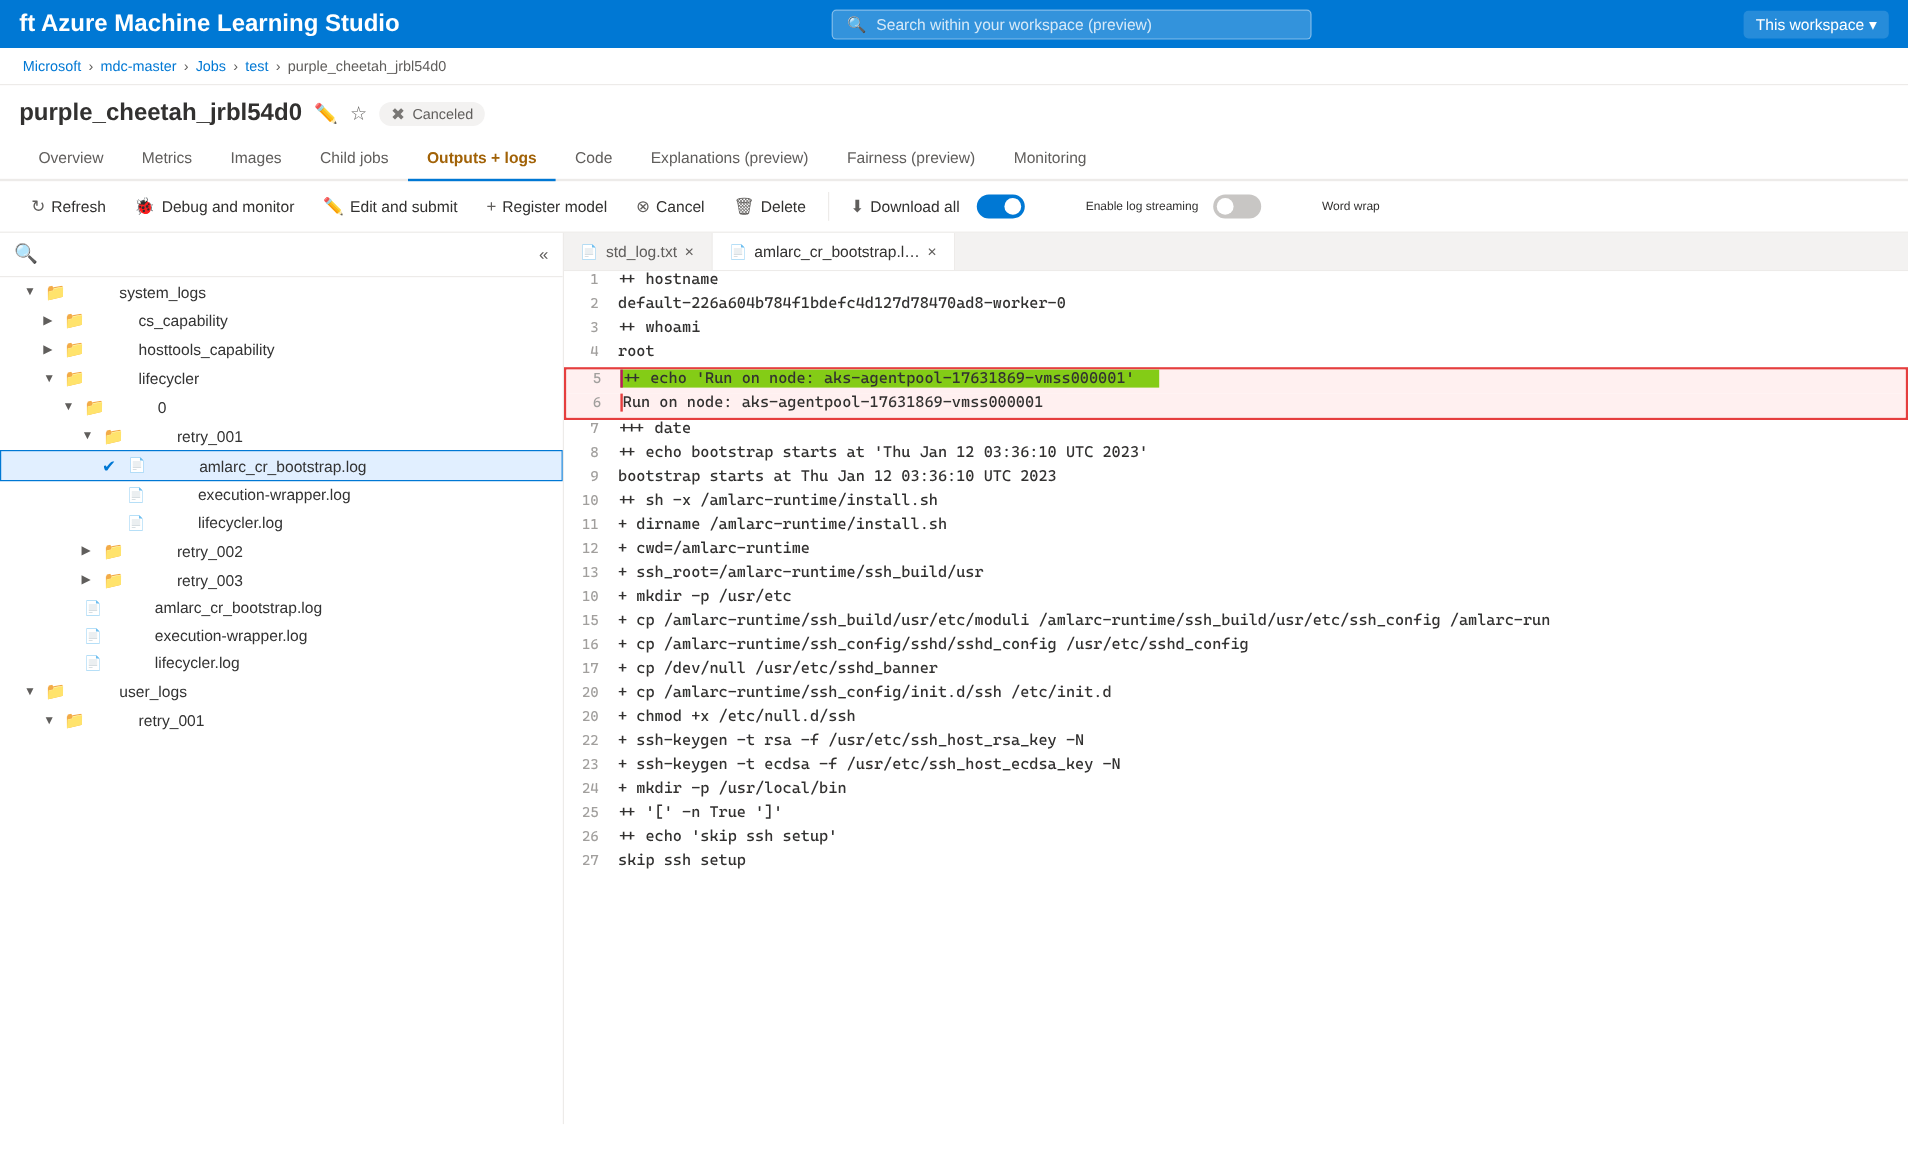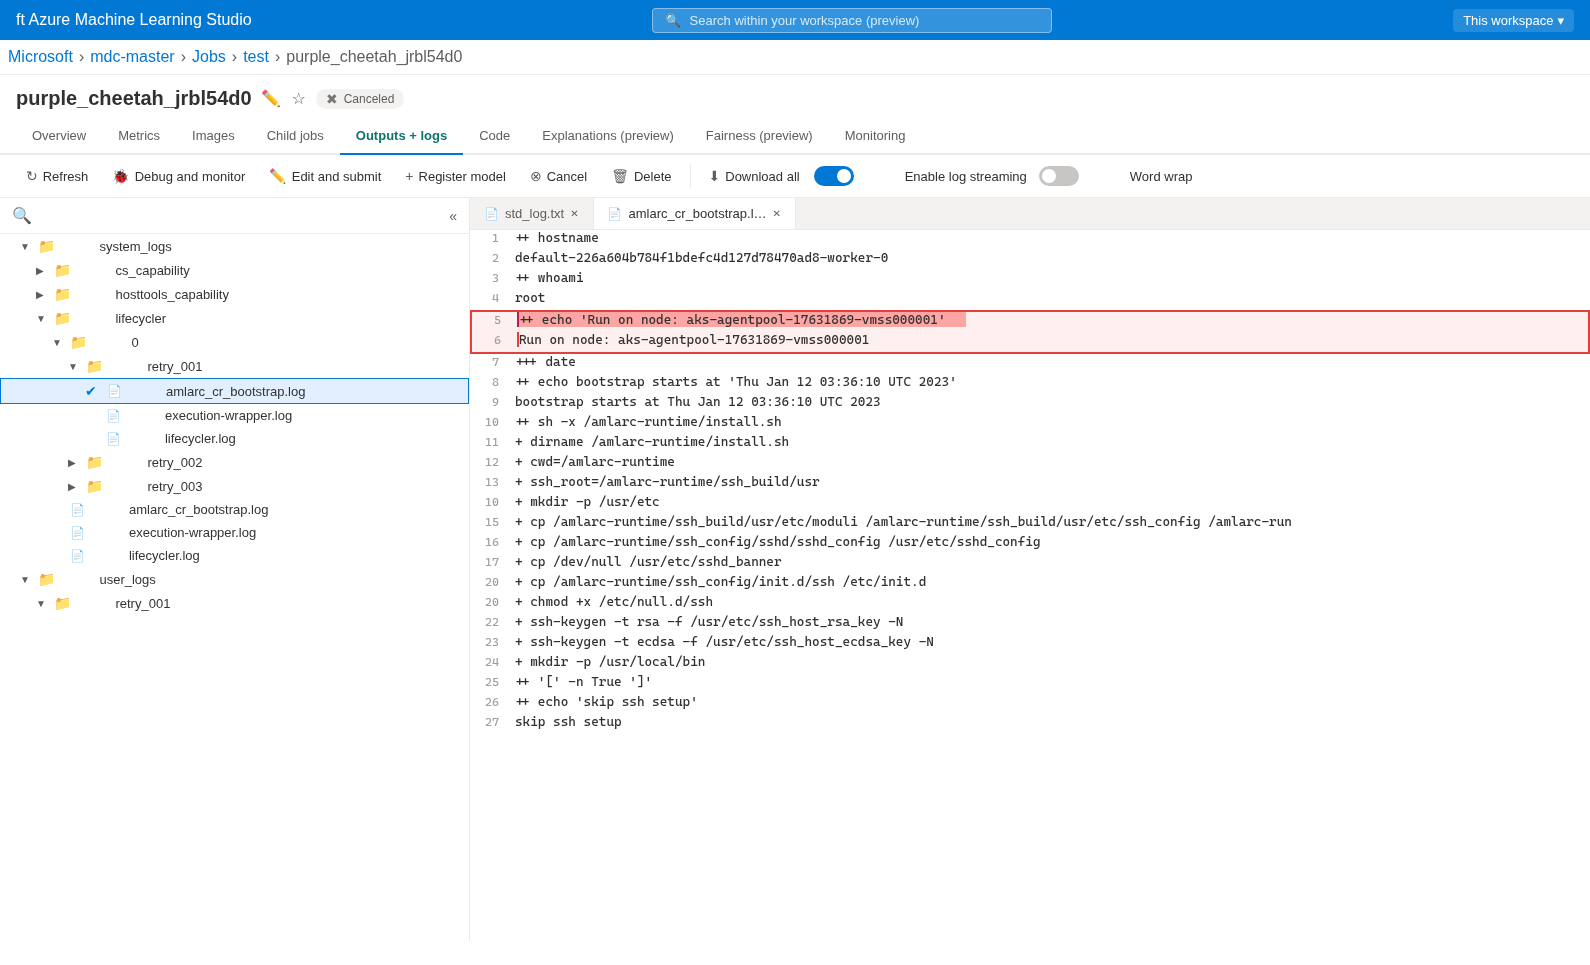--- a/index.html
+++ b/index.html
@@ -8,39 +8,39 @@
     
     .top-bar {
       background: #0078d4;
       color: white;
       height: 40px;
       display: flex;
       align-items: center;
       padding: 0 16px;
       justify-content: space-between;
     }
-    .top-bar-left { display: flex; align-items: center; gap: 8px; font-size: 16px; font-weight: 400; }
+    .top-bar-left { display: flex; align-items: center; gap: 8px; font-size: 20px; font-weight: 700; }
     .top-bar-search {
       display: flex; align-items: center; background: rgba(255,255,255,0.2);
       border: 1px solid rgba(255,255,255,0.4); border-radius: 4px;
       padding: 4px 12px; gap: 8px; min-width: 400px; color: white;
     }
     .top-bar-search input {
       background: transparent; border: none; outline: none; color: white; font-size: 13px; flex: 1;
     }
     .top-bar-search input::placeholder { color: rgba(255,255,255,0.8); }
     .workspace-selector {
       display: flex; align-items: center; gap: 4px; background: rgba(255,255,255,0.15);
       padding: 4px 10px; border-radius: 4px; cursor: pointer; font-size: 13px;
     }
 
     
     .breadcrumb {
-      padding: 8px 8px;
-      font-size: 16px;
+      padding: 8px 19px;
+      font-size: 12px;
       color: #0078d4;
       display: flex;
       align-items: center;
       gap: 6px;
       border-bottom: 1px solid #edebe9;
     }
     .breadcrumb span { color: #605e5c; }
     .breadcrumb a { color: #0078d4; text-decoration: none; }
 
     
@@ -65,21 +65,21 @@
 
     
     .tabs {
       display: flex; align-items: center; padding: 0 16px;
       border-bottom: 2px solid #edebe9; margin-top: 8px; gap: 0;
     }
     .tab {
       padding: 10px 16px; cursor: pointer; font-size: 13px; color: #605e5c;
       border-bottom: 2px solid transparent; margin-bottom: -2px; white-space: nowrap;
     }
-    .tab.active { color: #0f766e; border-bottom-color: #0078d4; font-weight: 600; }
+    .tab.active { color: #a16207; border-bottom-color: #0078d4; font-weight: 600; }
 
     
     .toolbar {
       display: flex; align-items: center; padding: 8px 16px; gap: 4px;
       border-bottom: 1px solid #edebe9; flex-wrap: wrap;
     }
     .toolbar-btn {
       display: flex; align-items: center; gap: 5px; padding: 5px 10px;
       background: none; border: none; cursor: pointer; font-size: 13px;
       color: #323130; border-radius: 2px;
@@ -95,21 +95,21 @@
       background: white; border-radius: 50%;
     }
     .toggle-off {
       display: inline-flex; align-items: center; width: 40px; height: 20px;
       background: #c8c6c4; border-radius: 10px; position: relative; cursor: pointer;
     }
     .toggle-off::after {
       content: ''; position: absolute; left: 3px; width: 14px; height: 14px;
       background: white; border-radius: 50%;
     }
-    .toggle-label { font-size: 13px; color: #323130; padding-left: 47px; }
+    .toggle-label { font-size: 10px; color: #323130; padding-left: 47px; }
 
     
     .main-content {
       display: flex;
       height: calc(965px - 40px - 36px - 54px - 46px - 46px);
       overflow: hidden;
     }
 
     
     .file-tree {
@@ -397,21 +397,21 @@
     <span class="line-num">3</span>
     <span class="line-content" style="">++ whoami</span>
   </div>
         <div class="code-line">
     <span class="line-num">4</span>
     <span class="line-content" style="">root</span>
   </div>
         <div style="border: 2px solid rgb(229, 62, 62); margin: 0px;">
           <div class="code-line" style="background: rgb(255, 240, 240);">
     <span class="line-num">5</span>
-    <span class="line-content" style="background:#fca5a5;display:block;padding-right:20px;border-left:2px solid #be185d;">++ echo 'Run on node: aks-agentpool-17631869-vmss000001'</span>
+    <span class="line-content" style="background:#84cc16;display:block;padding-right:20px;border-left:2px solid #be185d;">++ echo 'Run on node: aks-agentpool-17631869-vmss000001'</span>
   </div>
           <div class="code-line" style="background: rgb(255, 240, 240);">
     <span class="line-num">6</span>
     <span class="line-content" style="background:#fff0f0;display:block;padding-right:20px;border-left:2px solid #e53e3e;">Run on node: aks-agentpool-17631869-vmss000001</span>
   </div>
         </div>
         <div class="code-line">
     <span class="line-num">7</span>
     <span class="line-content" style="">+++ date</span>
   </div>

